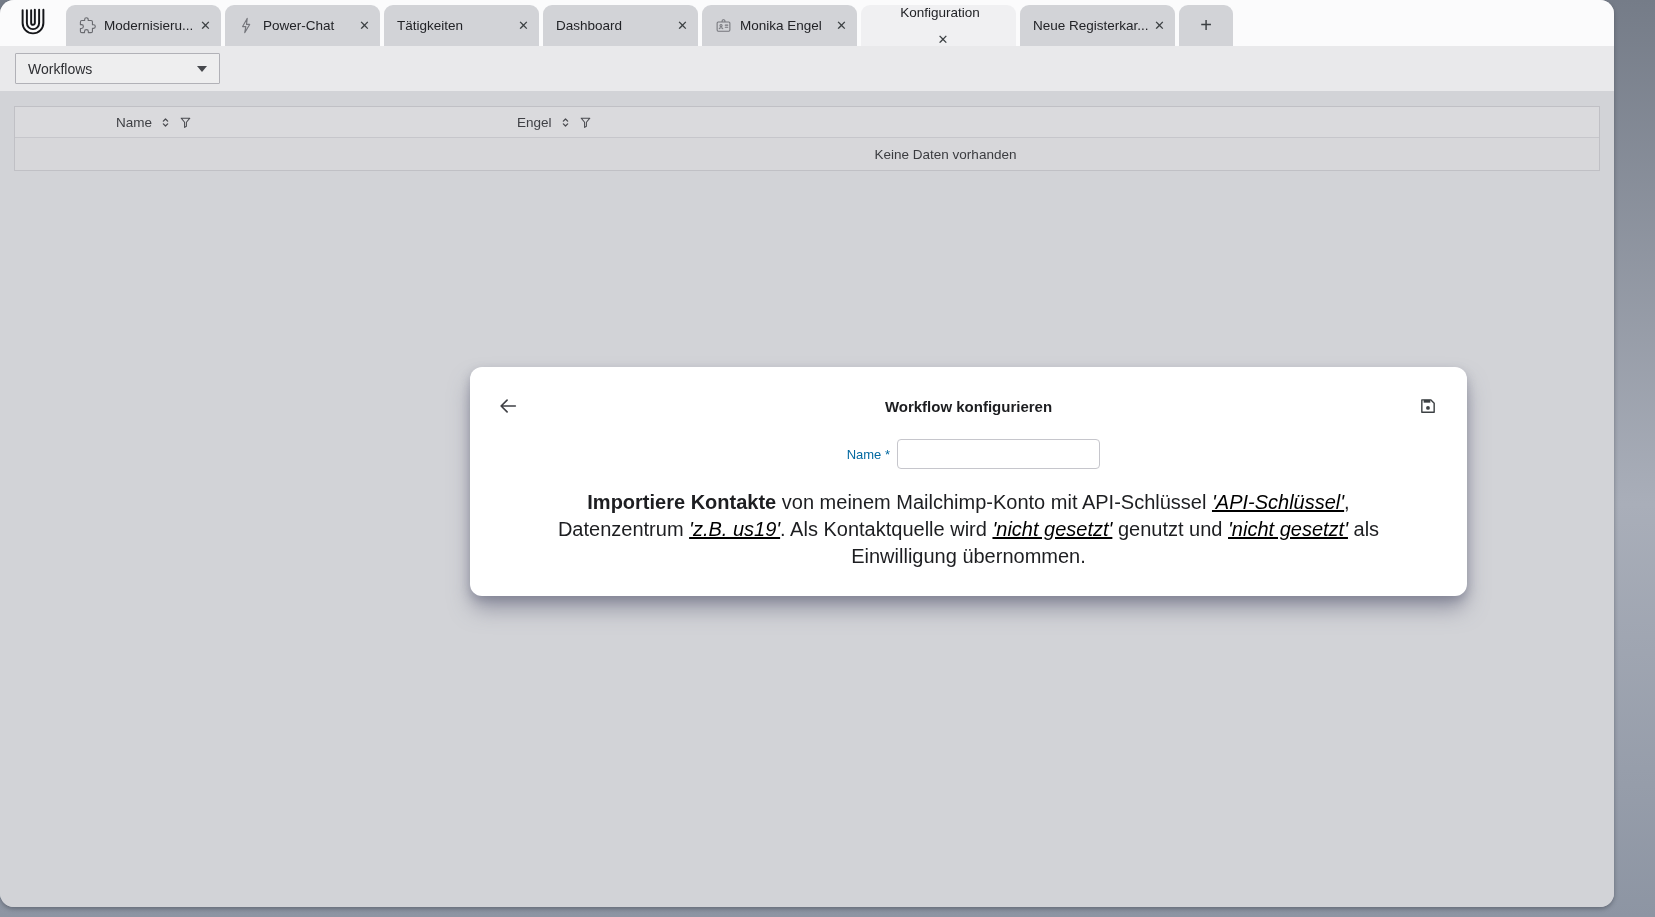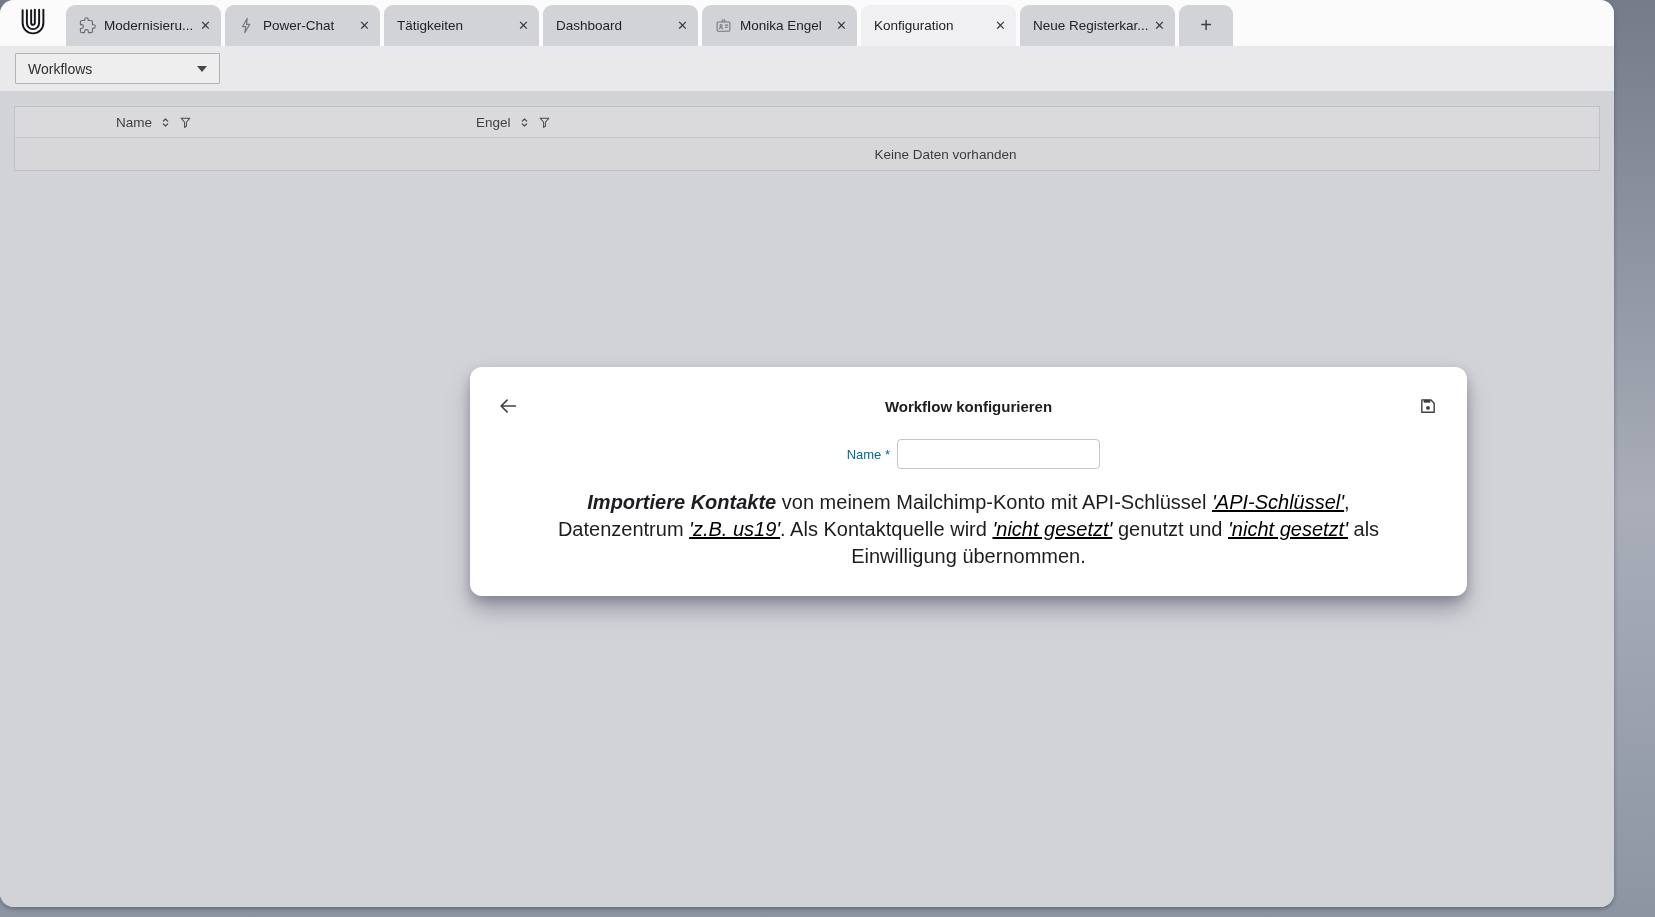--- a/index.html
+++ b/index.html
@@ -6,59 +6,59 @@
     font-family:"Liberation Sans","DejaVu Sans",sans-serif;
     background:linear-gradient(180deg,#757c88 0%,#a9aeb9 55%,#8d95a3 100%);}
   .window{position:absolute;left:0;top:0;width:1614px;height:907px;border-radius:14px;
     overflow:hidden;background:#d2d3d7;box-shadow:0 2px 4px rgba(40,44,56,.4);}
   
   .tab-strip{height:46px;background:#fbfbfc;display:flex;align-items:flex-end;}
   .logo-plate{width:66px;height:46px;display:flex;align-items:center;justify-content:center;flex:none;}
   .tabs{display:flex;gap:4px;align-items:flex-end;}
   .tab{width:155px;height:41px;background:#d2d3d7;border-radius:9px 9px 0 0;display:flex;
     align-items:center;padding:0 10px 0 13px;box-sizing:border-box;flex:none;cursor:default;}
-  .tab.active{background:#f0f0f2;}
+  .tab.active{background:#f0f0f2;flex-direction:column;}
   .tab-icon{width:17px;height:17px;margin-right:8px;flex:none;display:flex;align-items:center;}
   .tab-icon svg{width:17px;height:17px;}
   .tab-label{flex:1;font-size:13.5px;color:#222327;white-space:nowrap;overflow:hidden;}
   .tab-close{font-size:13px;color:#3c4043;margin-left:6px;flex:none;line-height:1;}
   .new-tab{width:54px;height:41px;background:#d2d3d7;border-radius:9px 9px 0 0;margin-left:4px;
     display:flex;align-items:center;justify-content:center;font-size:20px;color:#3c4043;flex:none;}
   
   .toolbar{height:45px;background:#e9e9eb;display:flex;align-items:center;padding:0 16px 0 15px;gap:14px;}
   .select{width:205px;height:31px;border:1px solid #b1b1b7;border-radius:1px;background:#eeeeef;
     display:flex;align-items:center;justify-content:space-between;padding:0 12px;box-sizing:border-box;
     font-size:14px;color:#2e2f33;flex:none;}
   .caret{width:0;height:0;border-left:5px solid transparent;border-right:5px solid transparent;
     border-top:6px solid #46484d;}
   .search{flex:1;height:31px;border:1px solid #b9b9be;border-radius:4px;background:transparent;
     padding:0 12px;font-size:14px;color:#2e2f33;box-sizing:border-box;outline:none;}
   .search::placeholder{color:#9d9da3;}
   
   .content{position:relative;height:816px;background:#d2d3d7;}
   .table{position:absolute;left:14px;right:14px;top:15px;border:1px solid #c0c0c5;}
-  .thead{height:30px;background:#dadadd;display:flex;align-items:center;}
+  .thead{height:30px;background:#dadadd;display:flex;align-items:center;gap:41px;}
   .col{display:flex;align-items:center;gap:7px;font-size:13.5px;color:#3f4045;box-sizing:border-box;}
   .col:first-child{width:461px;padding-left:101px;}
   .col svg{display:block;}
   .empty-row{height:33px;background:#d7d7da;border-top:1px solid #c6c6cb;display:flex;align-items:center;
     justify-content:center;font-size:13.5px;color:#3b3c40;padding-left:277px;box-sizing:border-box;}
   
   .dialog{position:absolute;left:470px;top:276px;width:997px;height:229px;background:#ffffff;
     border-radius:12px;box-shadow:0 14px 22px -2px rgba(92,94,118,.55),0 4px 10px rgba(92,94,118,.35);}
   .dialog-header{display:flex;align-items:center;padding:27px 29px 0 27px;position:relative;height:24px;}
   .back-btn{width:22px;height:22px;z-index:2;display:flex;align-items:center;}
   .dialog-title{position:absolute;left:0;right:0;text-align:center;font-weight:bold;font-size:15px;color:#1c1d20;}
   .save-btn{margin-left:auto;width:20px;height:20px;z-index:2;display:flex;align-items:center;}
   .name-row{display:flex;align-items:center;margin-top:21px;}
   .name-label{width:420px;text-align:right;font-size:13px;color:#0369a1;flex:none;}
   .name-input{margin-left:7px;width:203px;height:30px;border:1px solid #c6c6cc;border-radius:4px;
     box-sizing:border-box;padding:0 9px;font-size:14px;color:#202124;outline:none;background:#fff;}
   .dialog-desc{margin-top:20px;text-align:center;font-size:20px;line-height:27px;color:#1d1e21;padding:0 14px;}
-  .seg-bold{font-weight:bold;font-style:italic;}
+  .seg-bold{font-weight:bold;}
   .seg-plain{}
   .seg-link{color:#000000;text-decoration:underline;cursor:pointer;font-style:italic;}
 </style>
 </head>
 <body>
 
 <div class="window">
 
   <div class="tab-strip">
     <div class="logo-plate">

